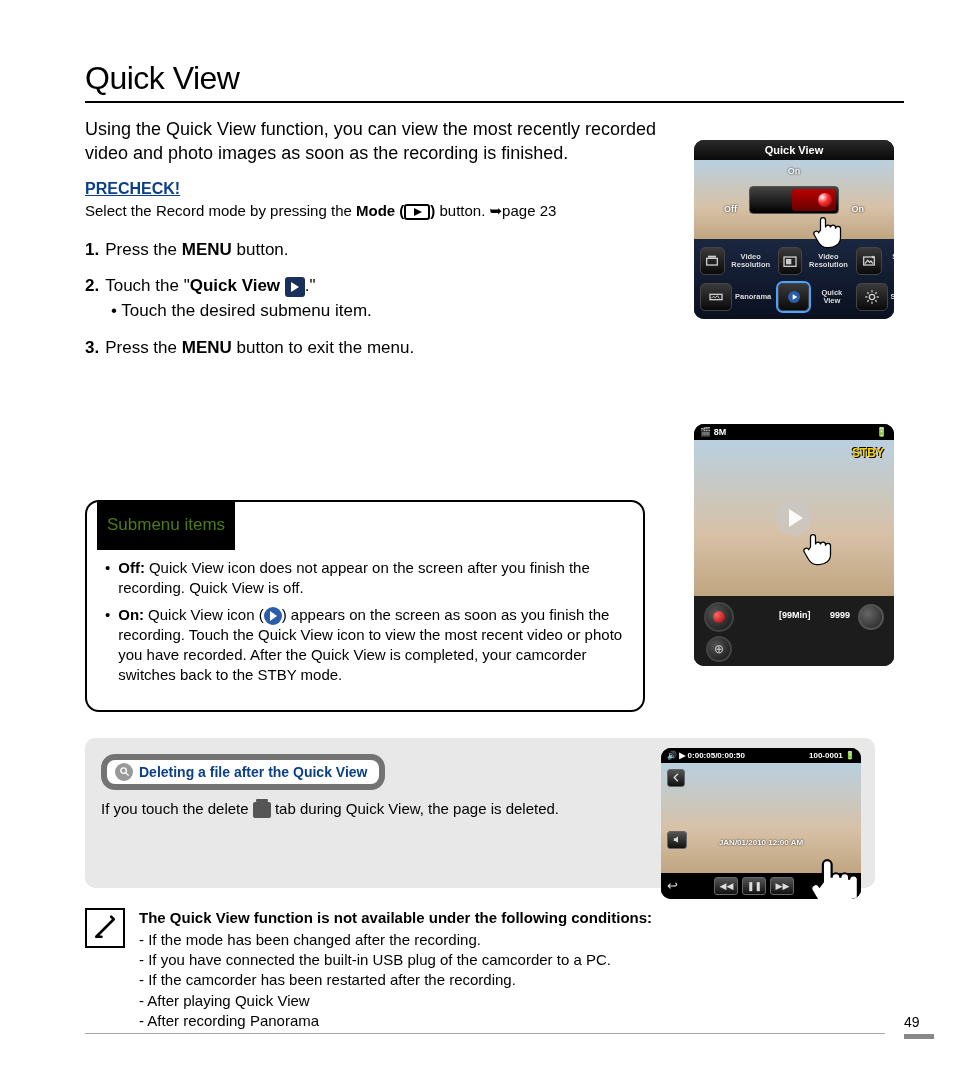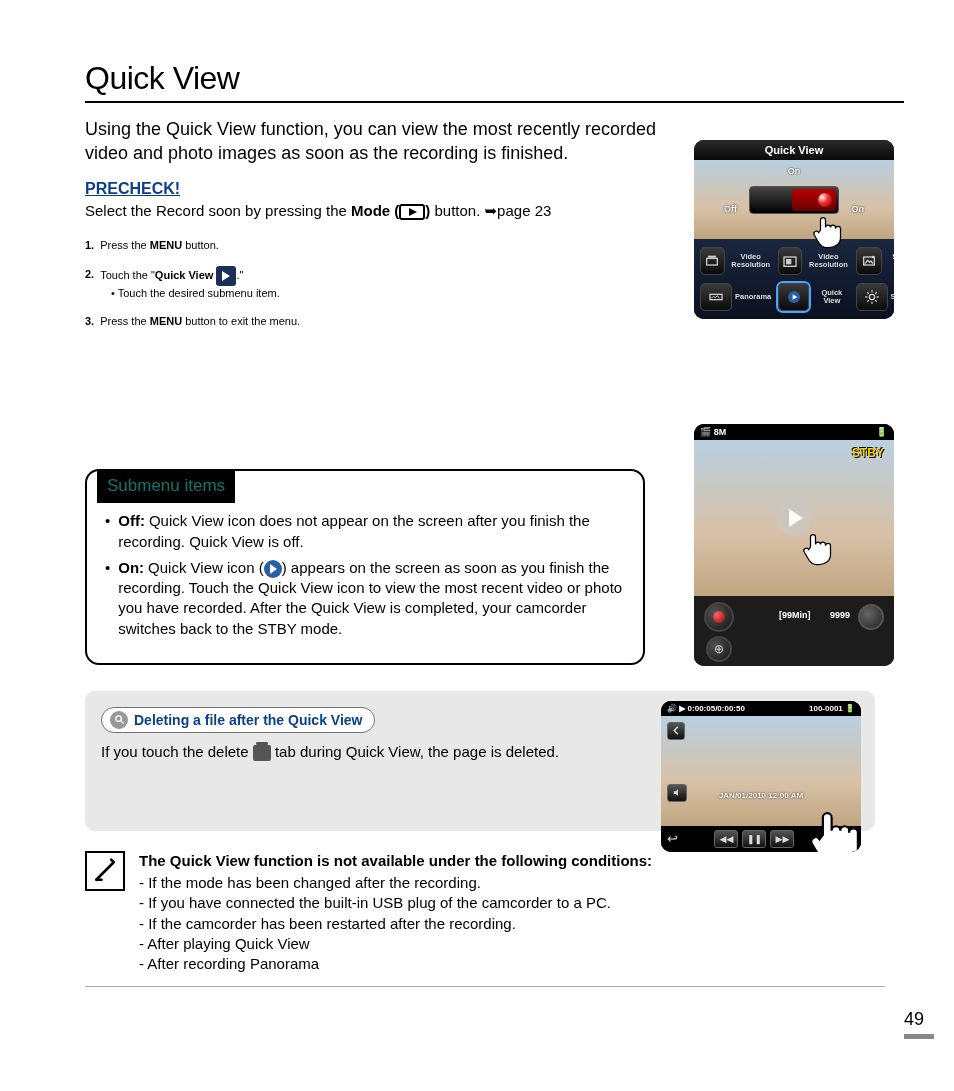--- a/index.html
+++ b/index.html
@@ -32,21 +32,21 @@
     font-weight: bold;
     text-decoration: underline;
     margin-bottom: 4px;
     display: inline-block;
   }
   .precheck-text {
     font-size: 15px;
     margin-bottom: 18px;
   }
   .steps {
-    font-size: 11px;
+    font-size: 17px;
     line-height: 1.45;
     margin-bottom: 40px;
     padding-left: 0;
     list-style: none;
     max-width: 550px;
   }
   .steps li { margin-bottom: 12px; }
   .steps .num { font-weight: bold; margin-right: 6px; }
   .bullet-sub { padding-left: 26px; }
   .inline-icon {
@@ -86,23 +86,23 @@
   .submenu-box {
     border: 2px solid #000;
     border-radius: 14px;
     padding: 0 18px 18px 18px;
     max-width: 560px;
     margin-top: 140px;
     margin-bottom: 26px;
   }
   .submenu-title {
     background: #000;
-    color: #0f766e;
+    color: #4d7c0f;
     font-size: 17px;
-    padding: 7px 10px;
+    padding: 15px 10px;
     display: inline-block;
     transform: translateY(-2px);
     margin-left: -8px;
   }
   .submenu-list {
     list-style: none;
     font-size: 15px;
     line-height: 1.35;
     margin-top: 6px;
   }
@@ -129,21 +129,21 @@
   .tip-box {
     background: #e8e8e8;
     border-radius: 10px;
     padding: 16px 16px 70px 16px;
     max-width: 790px;
     margin-bottom: 20px;
     position: relative;
   }
   .tip-pill {
     background: #fff;
-    border: 1px solid #737373;
+    border: 6px solid #737373;
     border-radius: 14px;
     padding: 3px 12px 3px 8px;
     display: inline-flex;
     align-items: center;
     gap: 6px;
     margin-bottom: 10px;
   }
   .tip-pill .mag {
     width: 18px; height: 18px;
     background: #999;
@@ -168,38 +168,38 @@
     position: relative;
   }
   .delete-icon::before {
     content:"";
     position:absolute; top:-3px; left:3px;
     width:12px; height:3px;
     background:#555;
     border-radius:1px;
   }
 
-  .note-row { display: flex; gap: 14px; max-width: 800px; border-bottom:1px solid #aaa; padding-bottom:12px;}
+  .note-row { display: flex; gap: 14px; max-width: 800px; border-bottom:1px solid #aaa; padding-bottom:2px;}
   .note-icon {
     width: 40px; height: 40px;
     border: 2px solid #000;
     display: flex;
     align-items: center;
     justify-content: center;
     flex-shrink: 0;
   }
   .note-icon svg { width: 28px; height: 28px; }
   .note-body { font-size: 15px; line-height: 1.35; }
   .note-body .cond-title { font-weight: bold; display:block; margin-bottom:2px;}
 
   .page-num {
     position: absolute;
     right: 20px;
     bottom: 52px;
-    font-size: 18px;
+    font-size: 14px;
   }
   .page-num-bar {
     width: 30px; height: 5px;
     background: #888;
     margin-top: 4px;
   }
 
   
   .device {
     position: absolute;
@@ -367,21 +367,21 @@
 
 
 
 
 <h1 class="page-title">Quick View</h1>
 
 <p class="intro">Using the Quick View function, you can view the most recently recorded video and photo images as soon as the recording is finished.</p>
 
 <a class="precheck">PRECHECK!</a>
 <p class="precheck-text">
-  <span>Select the Record soon by pressing the </span><b><span>Mode (</span><span class="mode-icon"></span><span>)</span></b><span> button. </span><span class="arrow">➥page 23</span>
+  <span>Select the Record mode by pressing the </span><b><span>Mode (</span><span class="mode-icon"></span><span>)</span></b><span> button. </span><span class="arrow">➥page 23</span>
 </p>
 
 <ol class="steps">
   <li>
     <span class="num">1.</span><span>Press the </span><b>MENU</b><span> button.</span>
   </li>
   <li>
     <span class="num">2.</span><span>Touch the "</span><b>Quick View </b><span class="inline-icon play"></span><span>."</span>
     <div class="bullet-sub">•  Touch the desired submenu item.</div>
   </li>

